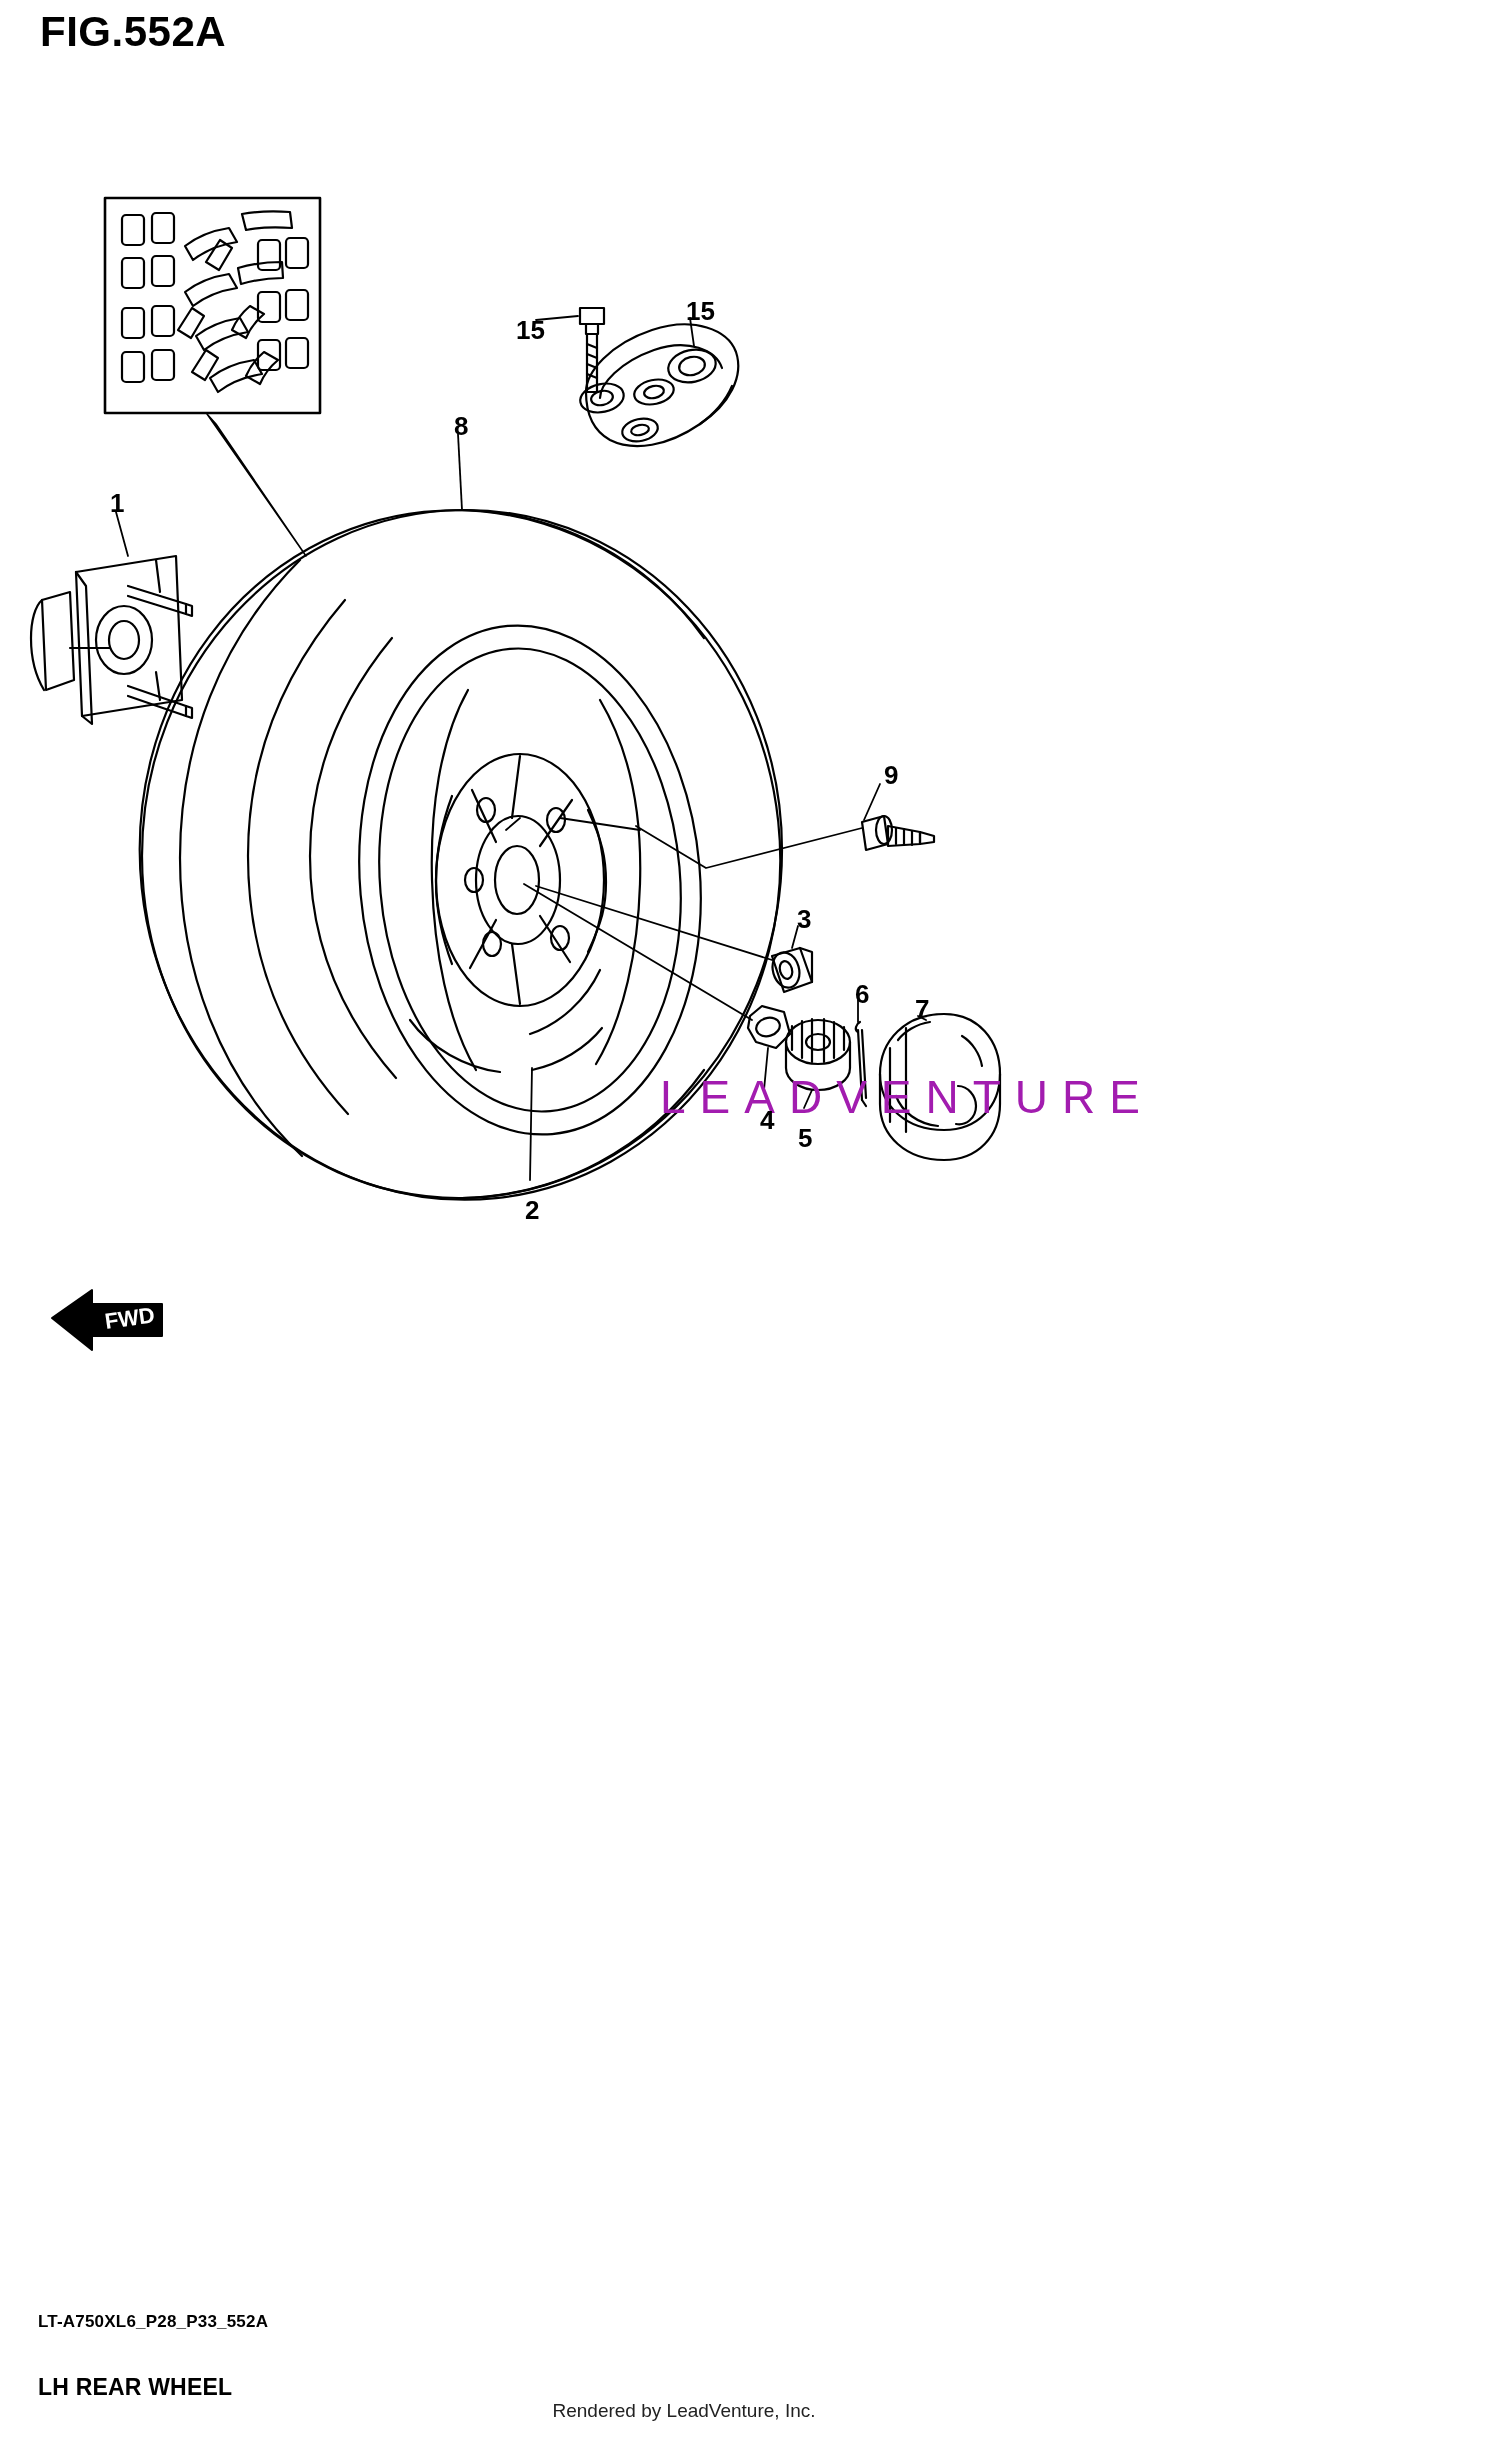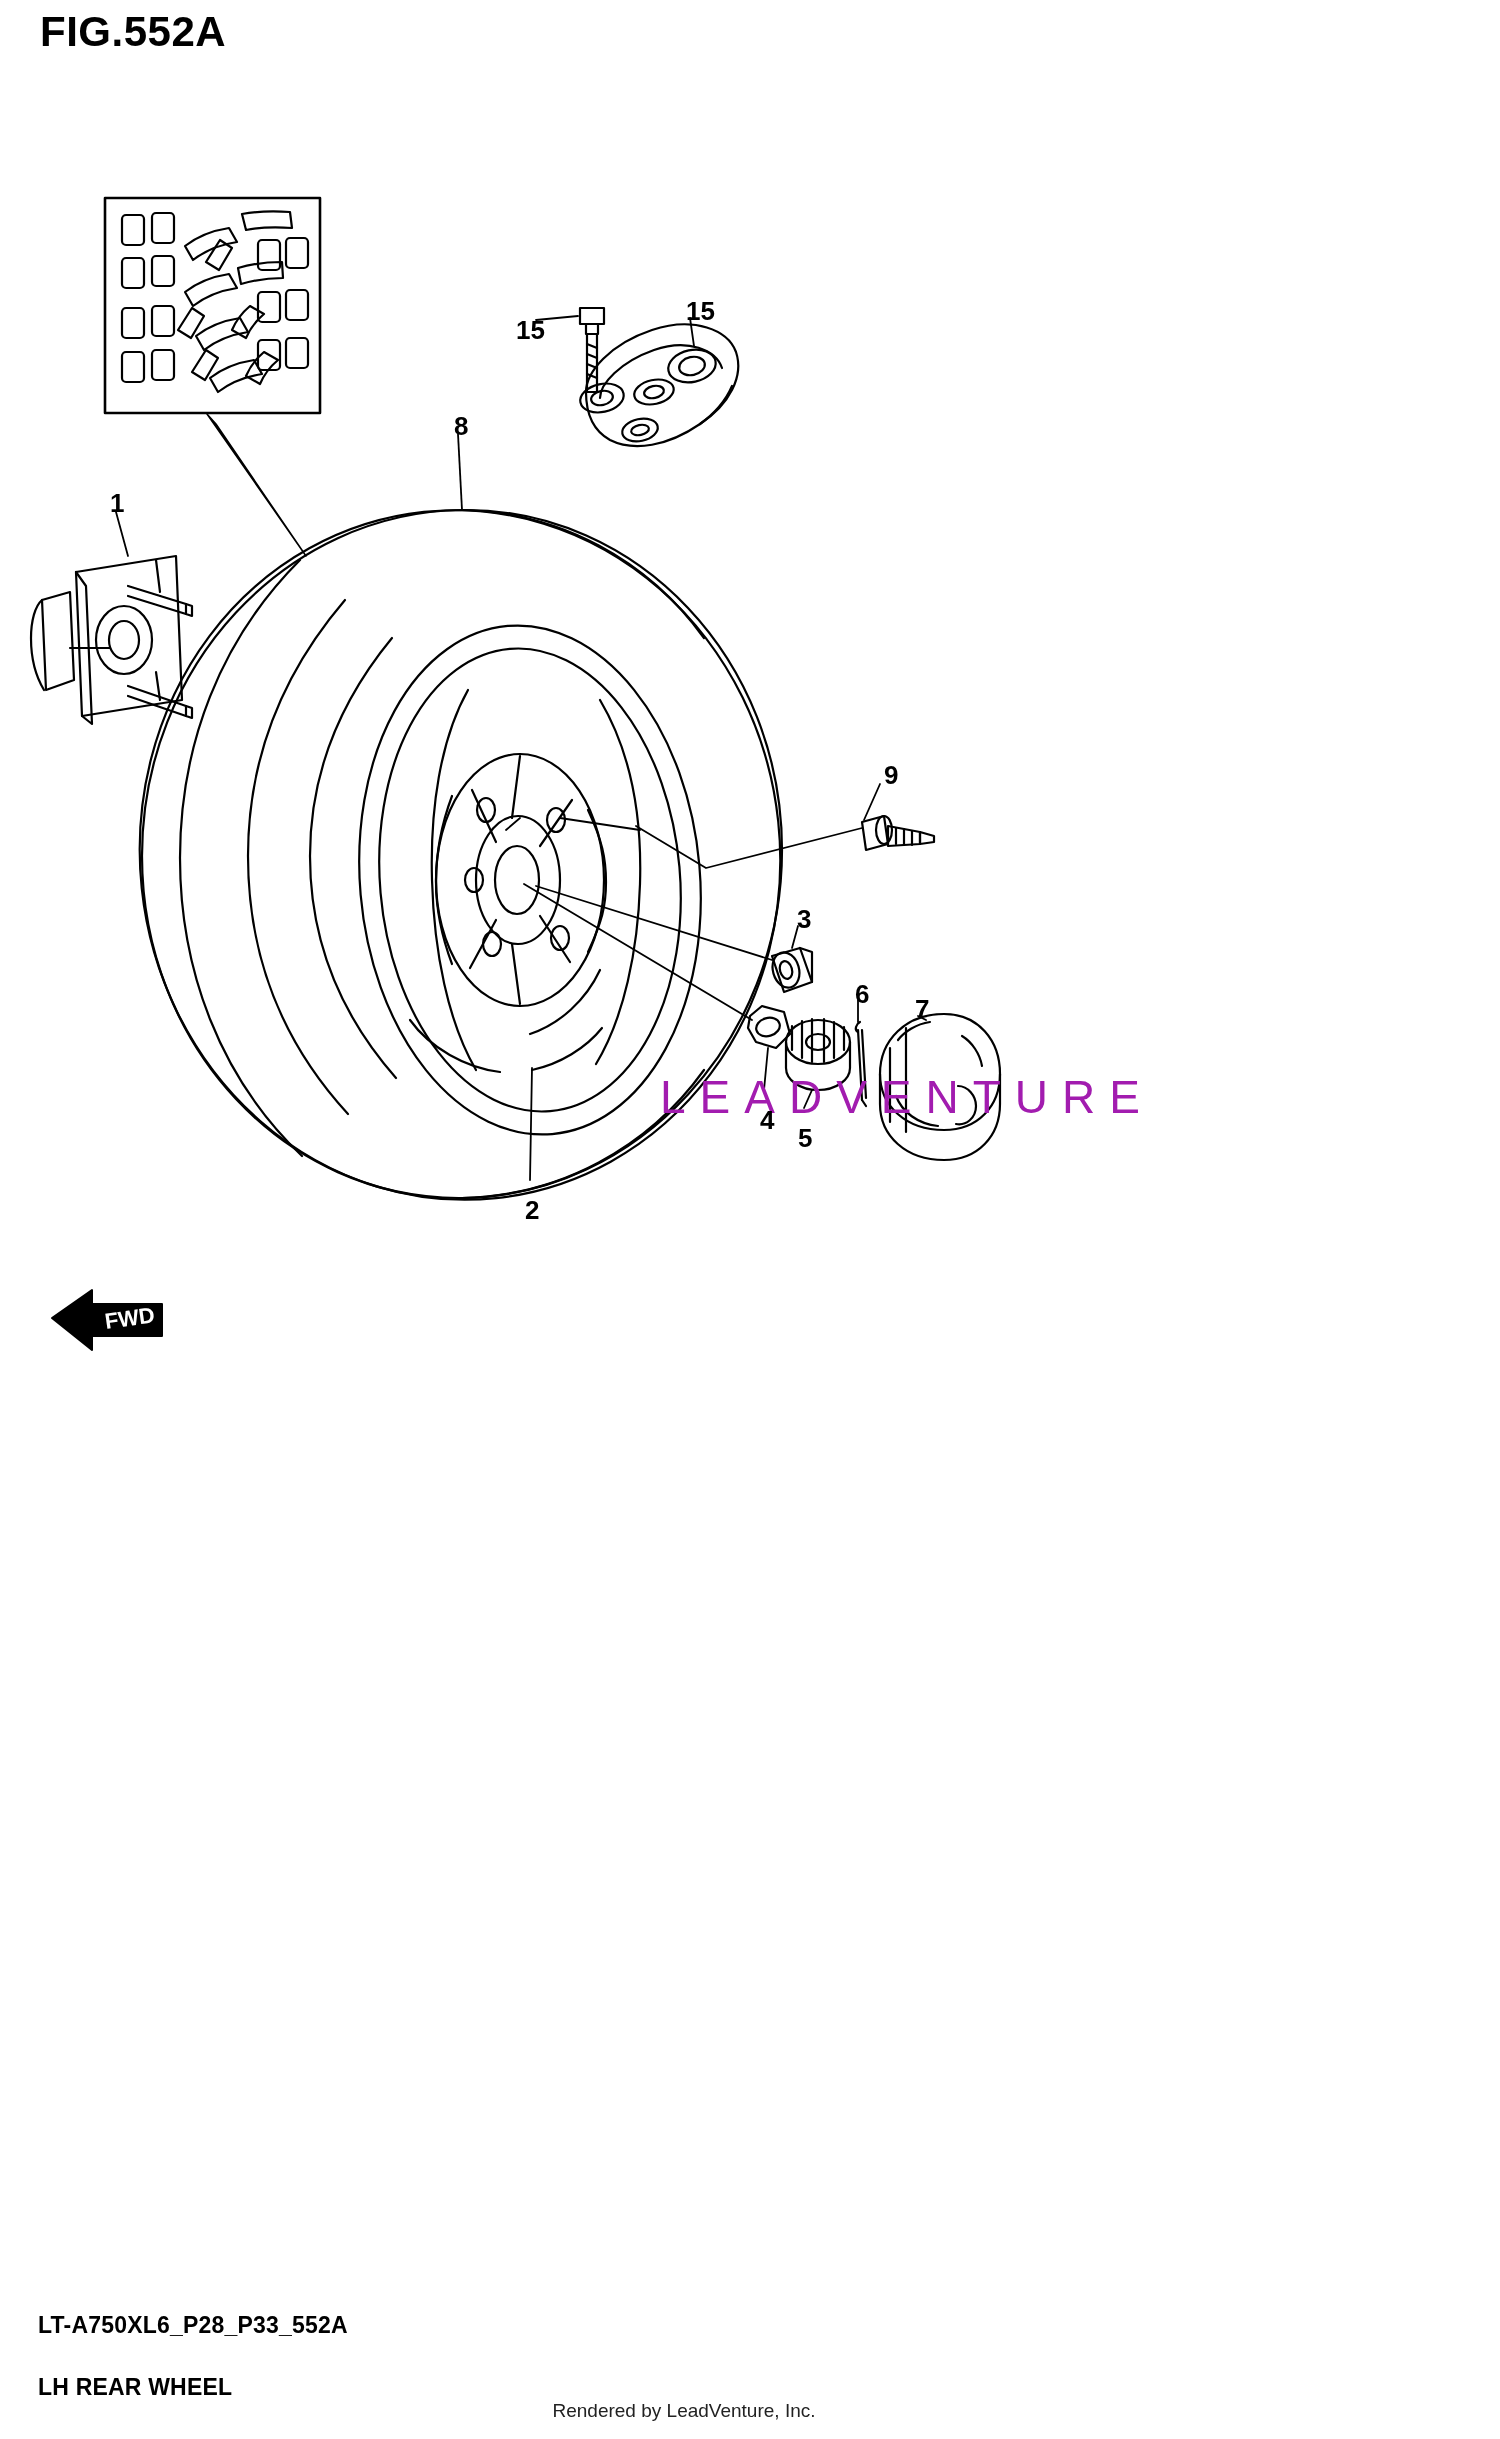--- a/index.html
+++ b/index.html
@@ -35,21 +35,21 @@
     font-size: 26px;
     font-weight: bold;
     font-family: "Liberation Sans", sans-serif;
     line-height: 1;
     user-select: none;
   }
   #footer-code {
     position: absolute;
     left: 38px;
     top: 2312px;
-    font-size: 23px;
+    font-size: 17px;
     font-weight: bold;
     letter-spacing: 0.2px;
   }
   #footer-caption {
     position: absolute;
     left: 38px;
     top: 2366px;
     font-size: 23px;
     font-weight: bold;
     letter-spacing: 0.2px;

